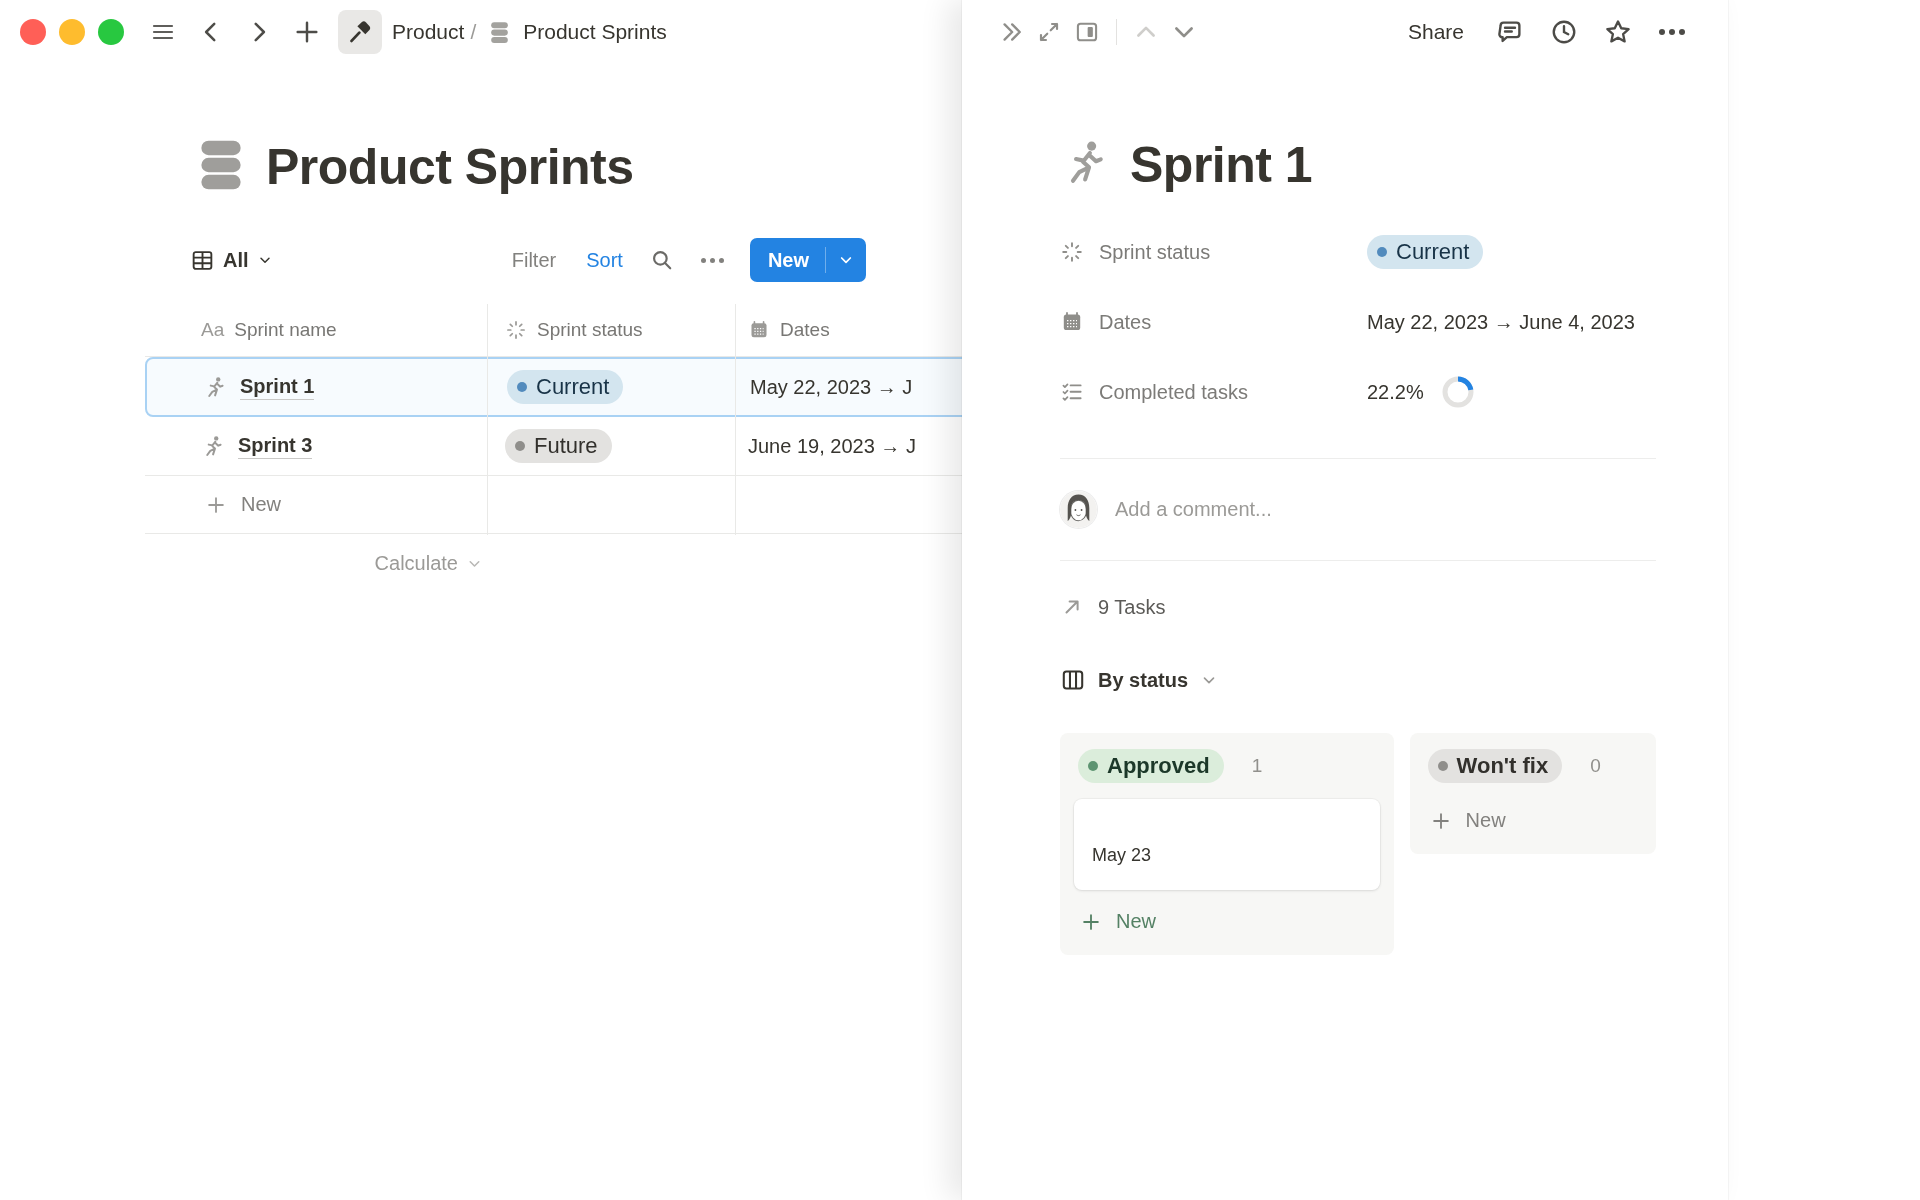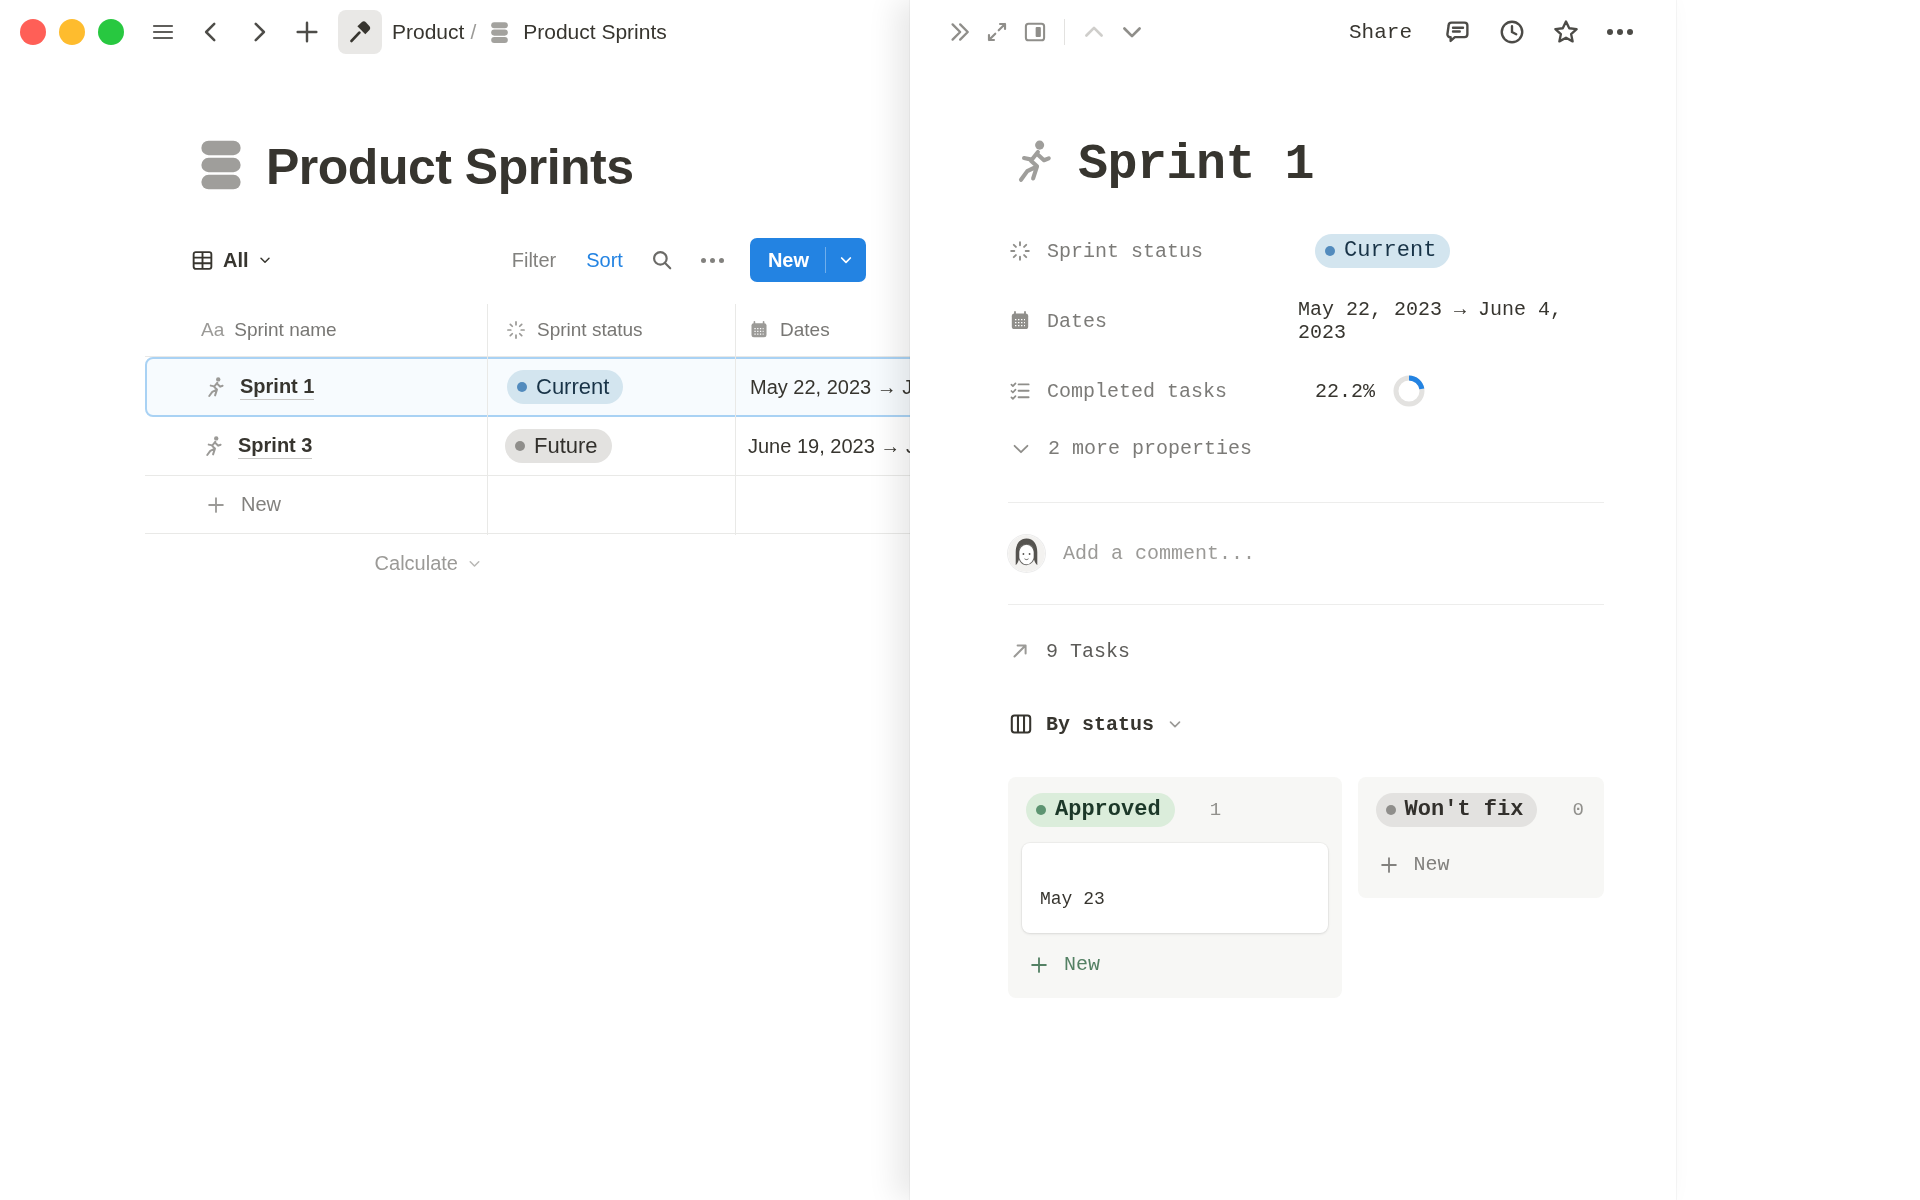--- a/index.html
+++ b/index.html
@@ -56,22 +56,22 @@
   .pill .dot { width:10px; height:10px; border-radius:50%; }
   .pill-blue { background:#d3e5ef; color:#183347; } .pill-blue .dot { background:#528bbd; }
   .pill-purple { background:#e8deee; color:#412454; } .pill-purple .dot { background:#9d6fc0; }
   .pill-gray { background:#e3e2e0; color:#32302c; } .pill-gray .dot { background:#8f8e8b; }
   .pill-green { background:#dbeddb; color:#1c3829; font-weight:600; } .pill-green .dot { background:#5d9471; }
   .dates-cell { color:#37352f; }
   .newrow { height:58px; display:flex; align-items:center; padding-left:60px; border-bottom:1px solid #e9e9e7; color:#82817e; font-size:20px; gap:14px; }
   .calcrow { height:58px; width:342px; display:flex; align-items:center; justify-content:flex-end; color:#9b9a97; font-size:20px; gap:8px; padding-right:4px; }
 
   
-  .panel { position:absolute; left:910px; top:0; width:766px; height:1200px; background:#fff;
-           box-shadow:0 0 0 1px rgba(15,15,15,.04), -14px 0 28px rgba(15,15,15,.09);font-family:Liberation Mono, monospace; }
+  .panel { position:absolute; left:962px; top:0; width:766px; height:1200px; background:#fff;
+           box-shadow:0 0 0 1px rgba(15,15,15,.04), -14px 0 28px rgba(15,15,15,.09); }
   .topbar-right { display:flex; align-items:center; height:64px; padding:0 36px 0 30px; }
   .p-icon { display:flex; align-items:center; justify-content:center; width:38px; height:38px; color:#8f8e8a; border-radius:6px; }
   .p-icon.dim { color:#cfcecb; }
   .vdiv { width:1px; height:26px; background:#e3e2e0; margin:0 10px; }
   .topbar-right .spacer { flex:1; }
   .share { font-size:21px; color:#37352f; margin-right:26px; }
   .r-icon { display:flex; align-items:center; justify-content:center; width:40px; height:40px; color:#4c4b47; }
   .r-icon + .r-icon { margin-left:14px; }
 
   .panel-body { padding:0 72px 0 98px; }
@@ -95,21 +95,21 @@
 
   .tasks-link { display:flex; align-items:center; gap:14px; margin-top:34px; font-size:20px; font-weight:500; color:#5c5b58; }
   .tasks-link svg { color:#9b9a97; }
   .groupby { display:flex; align-items:center; gap:12px; margin-top:48px; font-size:20px; font-weight:700; color:#37352f; }
   .groupby .chev { color:#9b9a97; }
 
   .board { display:flex; gap:16px; margin-top:40px; align-items:flex-start; }
   .bcol { background:#f7f7f5; border-radius:8px; padding:14px; }
   .bcol.col1 { width:487px; }
   .bcol.col2 { width:356px; }
-  .bcol-head { display:flex; align-items:center; gap:35px; padding:2px 4px 0 4px; }
+  .bcol-head { display:flex; align-items:center; gap:28px; padding:2px 4px 0 4px; }
   .bcount { color:#91908c; font-size:19px; }
   .card { background:#fff; border-radius:8px; margin-top:16px; padding:22px 18px 24px 16px;
           box-shadow:0 1px 3px rgba(15,15,15,.1), 0 0 0 1px rgba(15,15,15,.03); }
   .card-title { display:flex; align-items:flex-start; gap:12px; font-size:19px; font-weight:600; color:#37352f; }
   .card-assignee { display:flex; align-items:center; gap:12px; margin-top:26px; font-size:18px; color:#37352f; padding-left:2px; }
   .avatar24 { width:25px; height:25px; border-radius:50%; overflow:hidden; flex:0 0 auto; }
   .card-date { margin-top:24px; font-size:18px; color:#37352f; padding-left:2px; }
   .bnew { display:flex; align-items:center; gap:14px; font-size:20px; margin:20px 0 8px 6px; }
   .bnew.green { color:#548164; }
   .bnew.gray { color:#82817e; margin-top:26px; }
@@ -423,26 +423,20 @@
           <div class="prop-value">
             <span>22.2%</span>
             <svg class="ring" width="36" height="36" viewBox="0 0 36 36">
               <circle cx="18" cy="18" r="13" fill="none" stroke="#e3e2e0" stroke-width="5"></circle>
               <circle id="ring-arc" cx="18" cy="18" r="13" fill="none" stroke="#2383e2" stroke-width="5" stroke-linecap="butt" stroke-dasharray="18.13 81.68"></circle>
             </svg>
           </div>
         </div>
       </div>
 
-      <div class="more-props">
-        <svg width="22" height="22" viewBox="0 0 24 24">
-            <path d="M5 8.5 12 15.5 19 8.5" stroke="currentColor" stroke-width="2" fill="none" stroke-linecap="round" stroke-linejoin="round"></path>
-          </svg>
-        <span>2 more properties</span>
-      </div>
 
       <div class="hdiv"></div>
 
       <div class="comment-row">
         <span class="avatar36">
           <svg width="37" height="37" viewBox="0 0 36 36">
               <circle cx="18" cy="18" r="18" fill="#f3f2f0"></circle>
               <ellipse cx="18" cy="19" rx="8" ry="10" fill="#ffffff" stroke="#6b6a67" stroke-width="1"></ellipse>
               <path d="M18 3.5c-7 0-10.5 6-10.5 13v13c2.6-2.4 3.5-5.4 3.5-9.5v-4c0-4.6 3-7 7-7s7 2.4 7 7v4c0 4.1.9 7.1 3.5 9.5v-13c0-7-3.5-13-10.5-13z" fill="#55534f"></path>
               <circle cx="15" cy="18.5" r="0.9" fill="#55534f"></circle>

